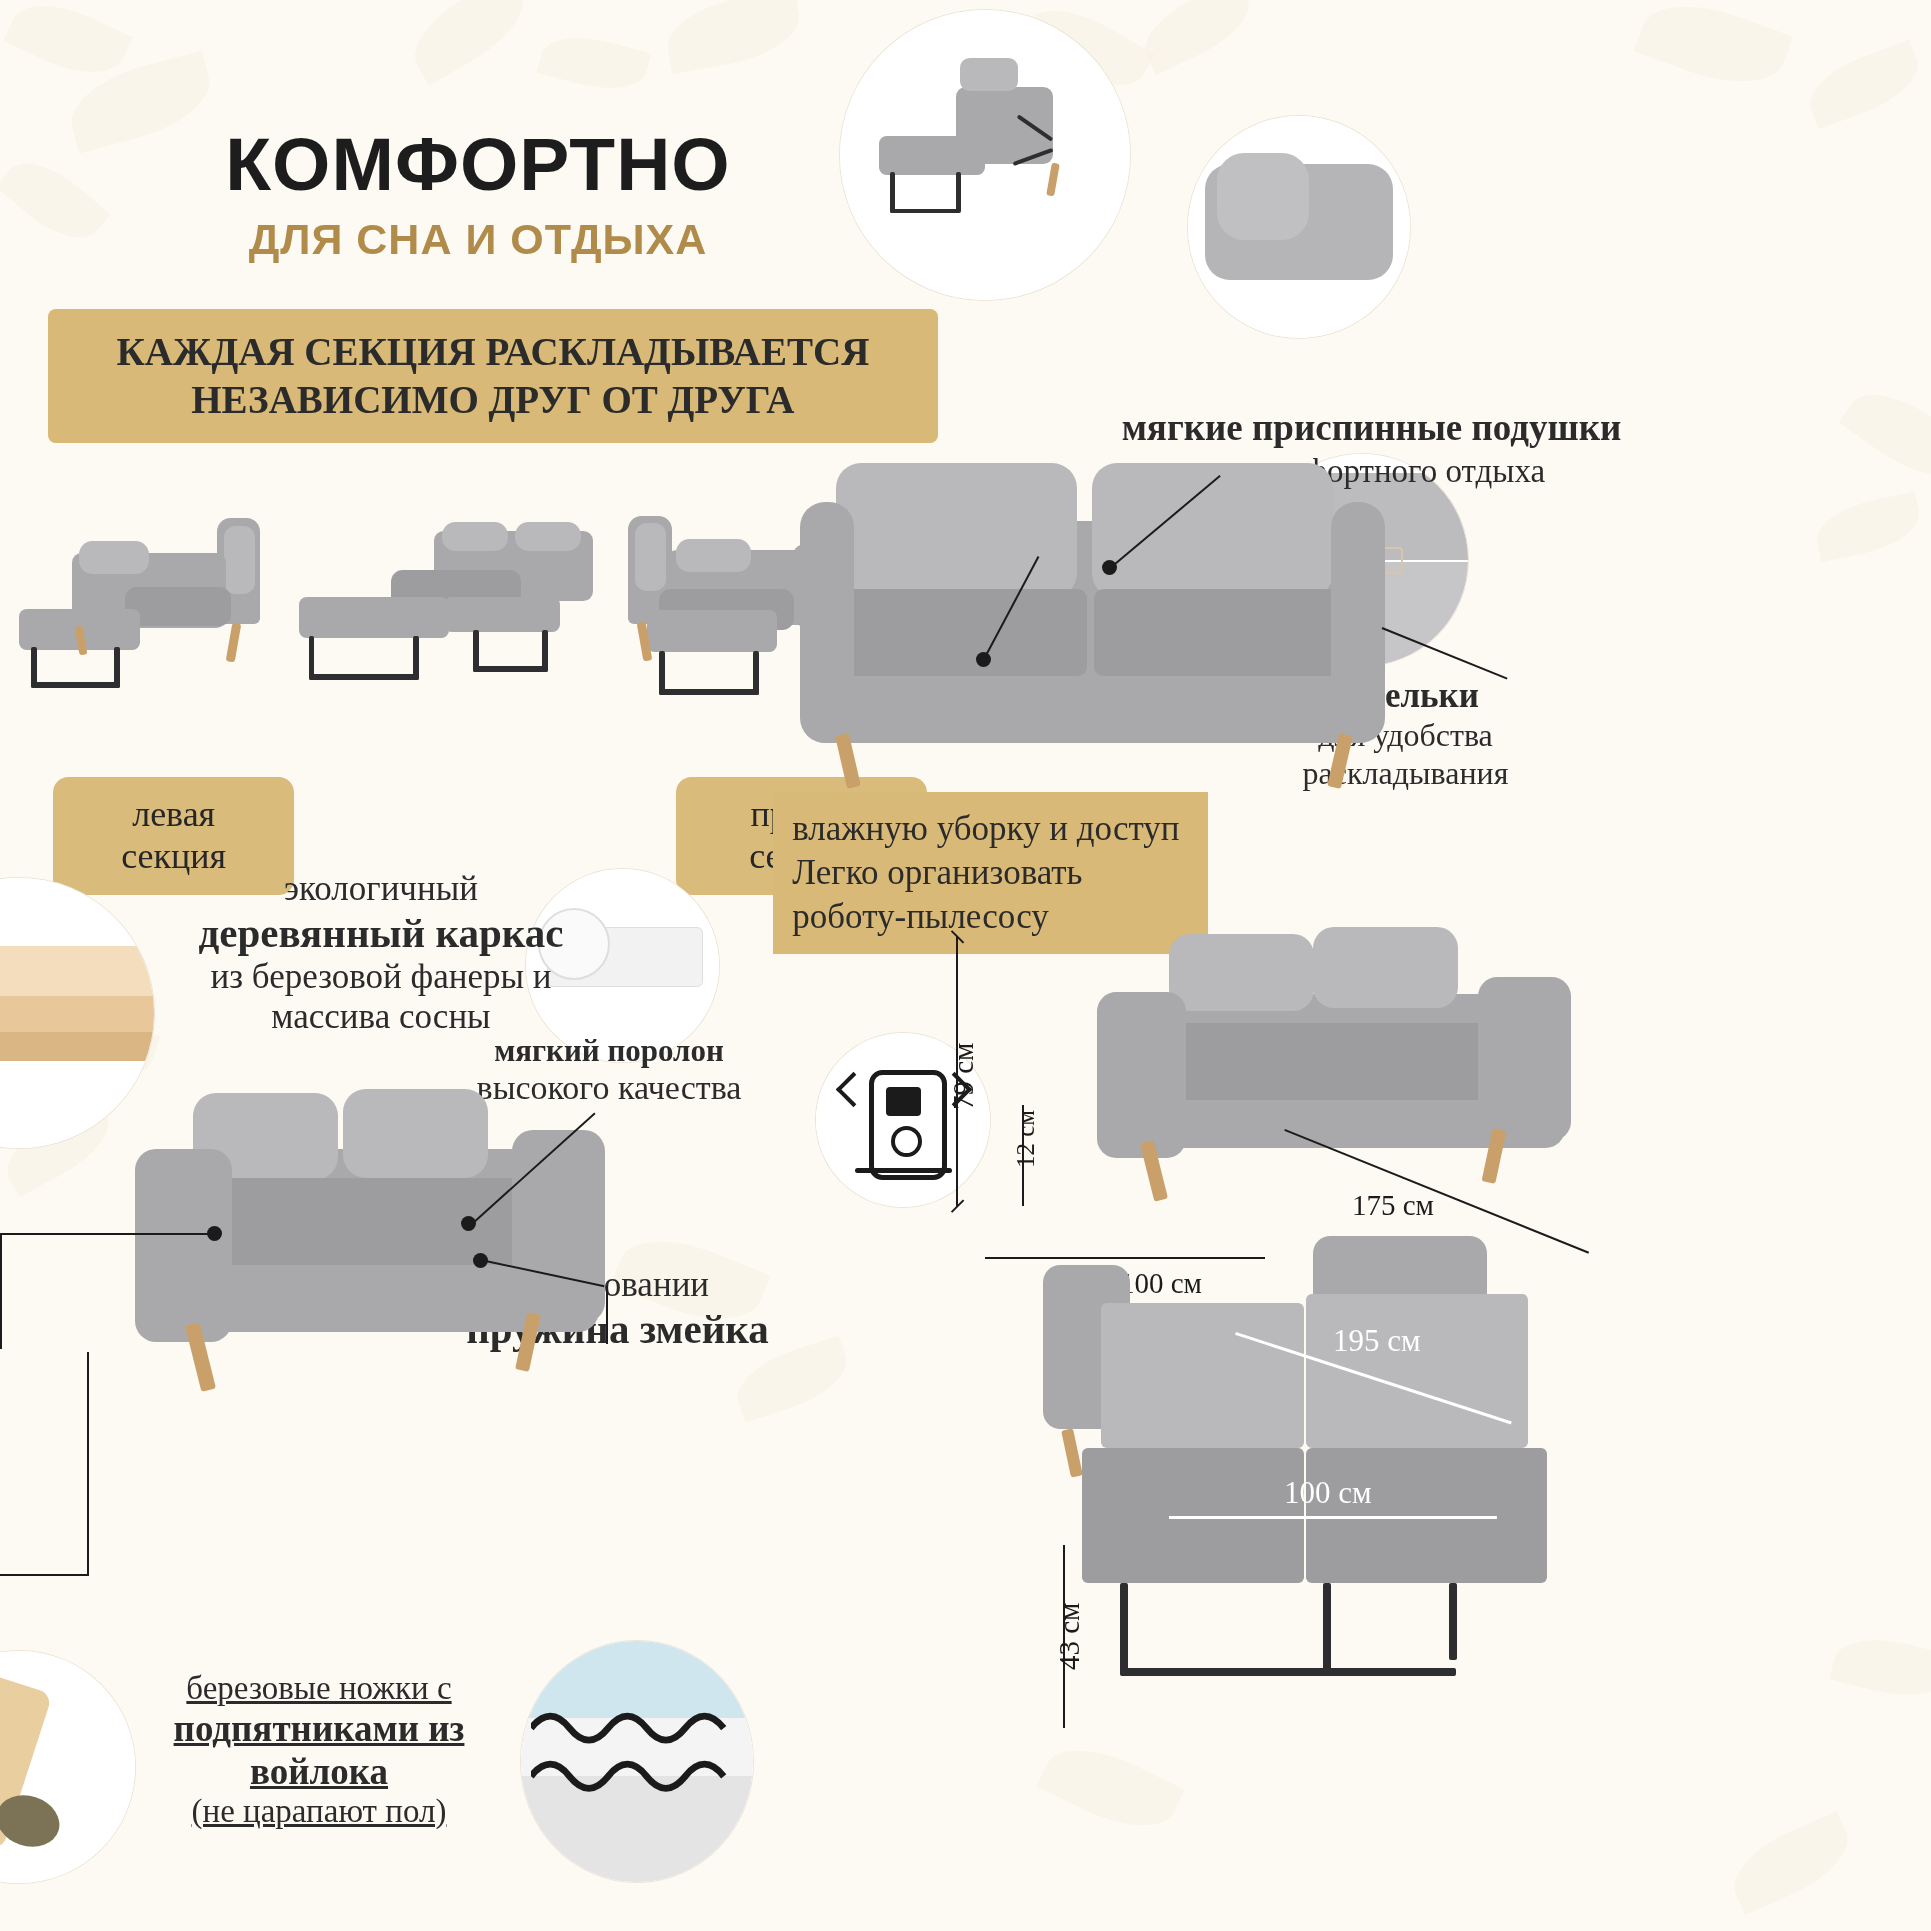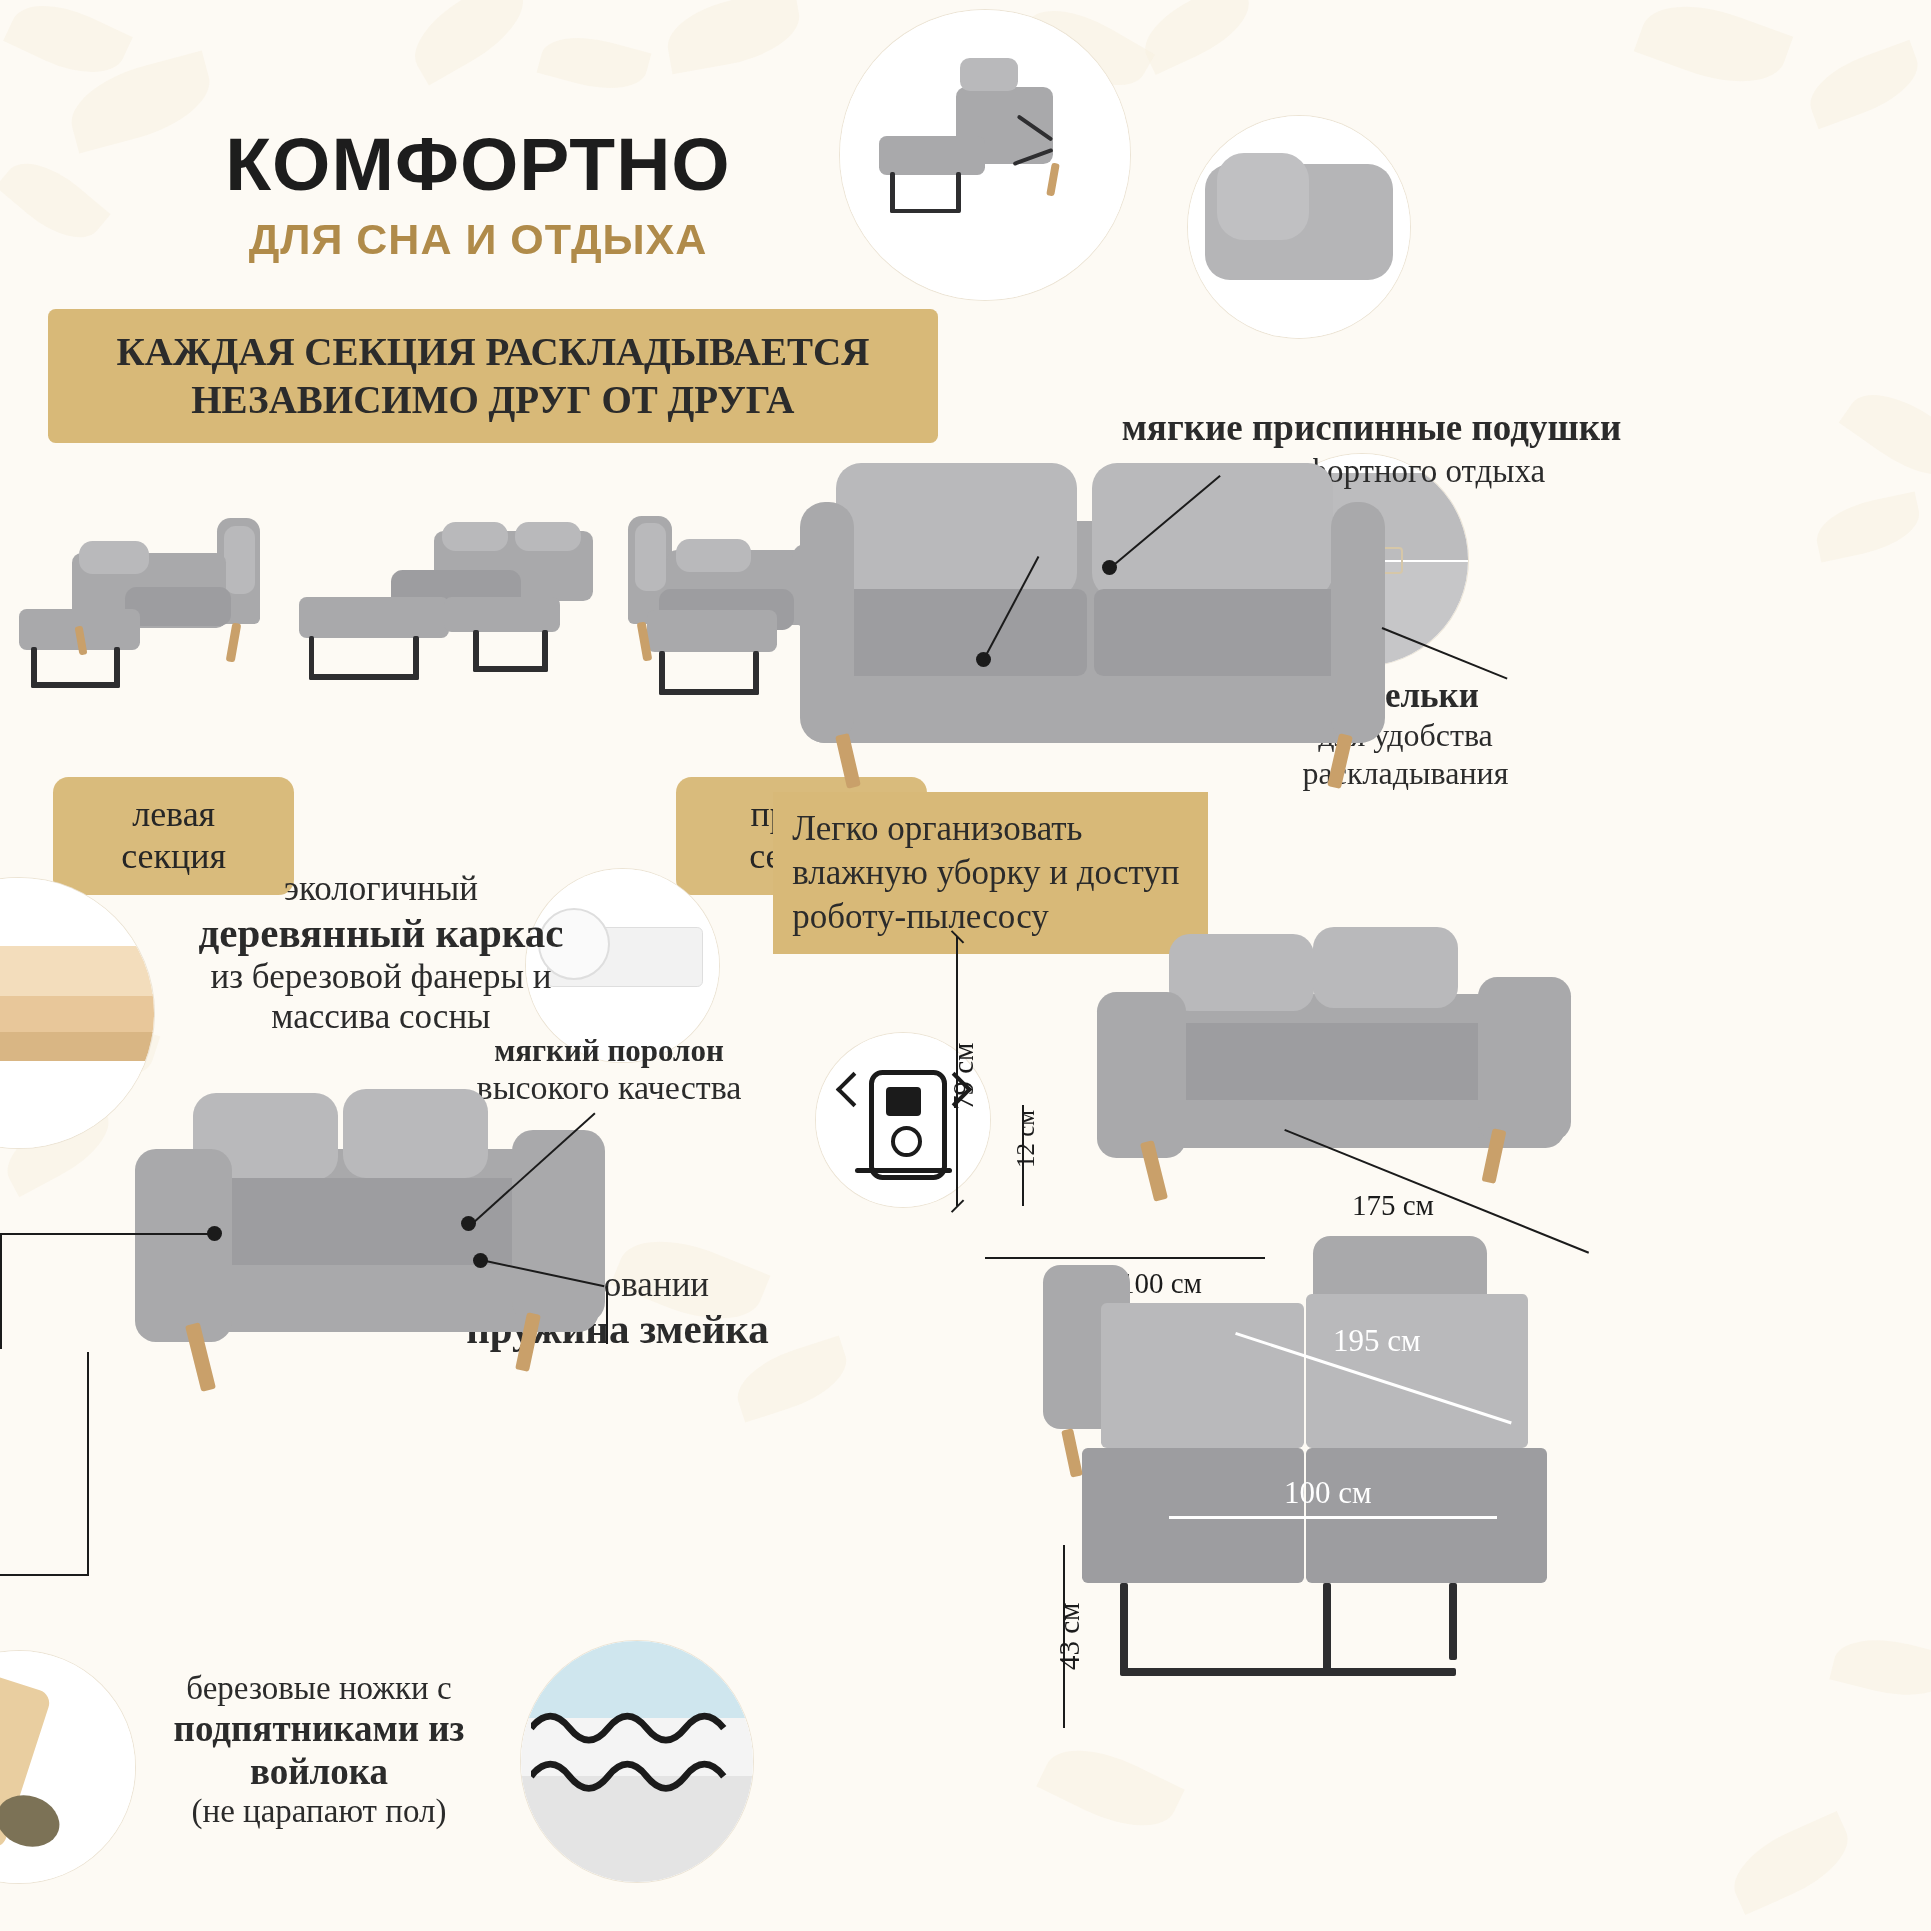--- a/index.html
+++ b/index.html
@@ -268,21 +268,21 @@
     <div style="position:absolute;left:406px;top:58px;width:406px;text-align:center;">
       <div class="callout-b" style="font-size:31px;">мягкий поролон</div>
       <div class="callout-n" style="font-size:34px;">высокого качества</div>
     </div>
 
     <div style="position:absolute;left:434px;top:290px;width:367px;text-align:center;">
       <div class="callout-n" style="font-size:35px;">в основании</div>
       <div class="callout-b" style="font-size:41px;">пружина змейка</div>
     </div>
 
-    <div style="position:absolute;left:126px;top:695px;width:386px;text-align:center;">
+    <div style="position:absolute;left:126px;top:695px;width:386px;text-align:center;text-decoration:underline;">
       <div class="callout-n" style="font-size:33px;">березовые ножки с</div>
       <div class="callout-b" style="font-size:37px;">подпятниками из</div>
       <div class="callout-b" style="font-size:37px;">войлока</div>
       <div class="callout-n" style="font-size:33px;">(не царапают пол)</div>
     </div>
 
     <div class="sofa" style="left:106px;top:58px;width:541px;height:406px;">
       <div class="bod" style="left:39px;top:116px;width:454px;height:183px;border-radius:21px;"></div>
       <div class="cush" style="left:87px;top:60px;width:145px;height:87px;border-radius:23px;"></div>
       <div class="cush" style="left:237px;top:56px;width:145px;height:89px;border-radius:23px;"></div>
@@ -300,22 +300,22 @@
       <div class="line" style="left:375px;top:226px;width:126px;transform:rotate(12deg)"></div>
       <div class="line" style="left:500px;top:253px;width:1.9px;height:58px;background:#1b1b1b;"></div>
       <div class="line" style="left:-19.3px;top:319px;width:1.9px;height:222px;background:#1b1b1b;"></div>
       <div class="line" style="left:-106px;top:541px;width:89px;"></div>
     </div>
   </div>
 
   <div class="quad q4" style="background:transparent">
 
     <div style="position:absolute;left:-193px;top:-183px;width:396px;background:#d8b978;padding:15.4px 19.3px;">
+      <div style="font-size:35px;line-height:1.25;">влажную уборку и доступ</div>
       <div style="font-size:35px;line-height:1.25;">Легко организовать</div>
-      <div style="font-size:35px;line-height:1.25;">влажную уборку и доступ</div>
       <div style="font-size:35px;line-height:1.25;">роботу-пылесосу</div>
     </div>
 
     <div class="circ" style="left:-150px;top:58px;width:174px;height:174px;">
       <div class="circ-in" style="background:#fff">
         <div style="position:absolute;left:53px;top:37px;width:68px;height:100px;border:5.8px solid #1b1b1b;border-radius:13.5px;"></div>
         <div style="position:absolute;left:70px;top:54px;width:35px;height:29px;background:#1b1b1b;border-radius:3.9px;"></div>
         <div style="position:absolute;left:75px;top:93px;width:23px;height:23px;border:4.8px solid #1b1b1b;border-radius:50%;"></div>
         <div style="position:absolute;left:25px;top:44px;width:21px;height:21px;border-left:4.8px solid #1b1b1b;border-top:4.8px solid #1b1b1b;transform:rotate(-45deg)"></div>
         <div style="position:absolute;left:126px;top:44px;width:21px;height:21px;border-right:4.8px solid #1b1b1b;border-top:4.8px solid #1b1b1b;transform:rotate(45deg)"></div>

